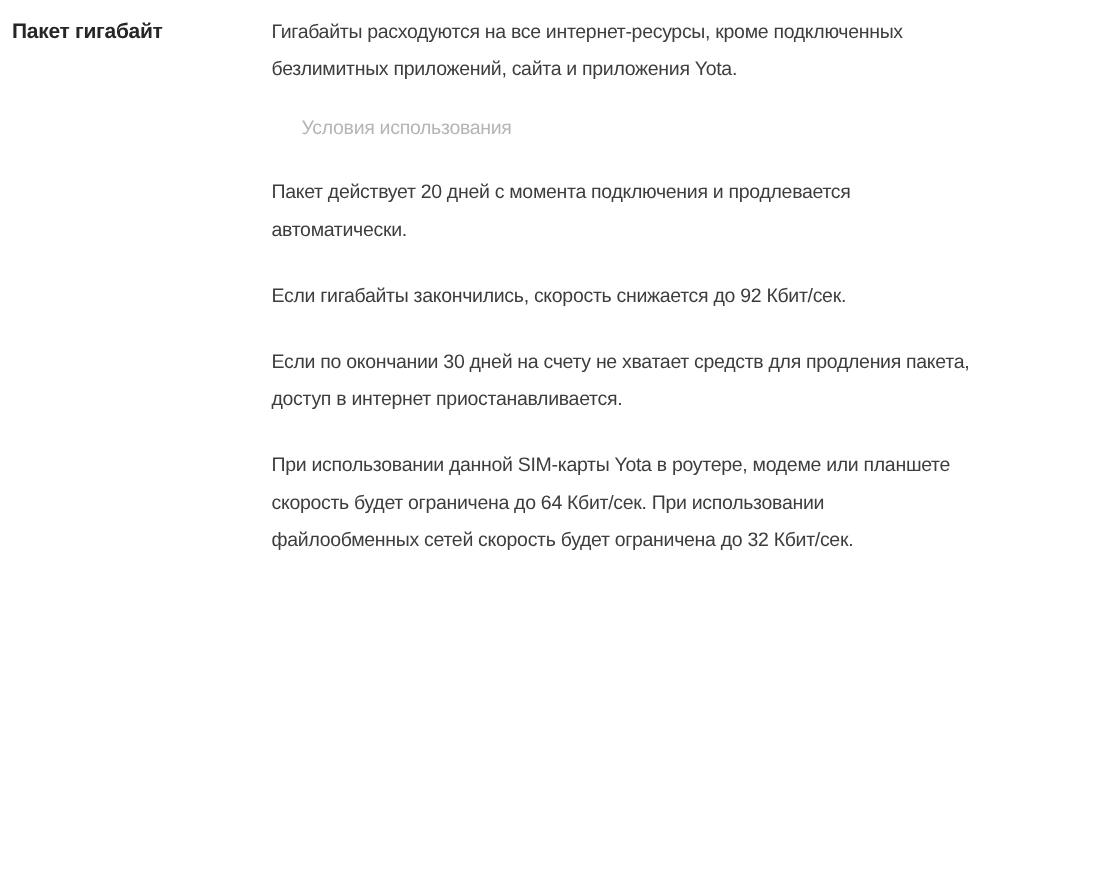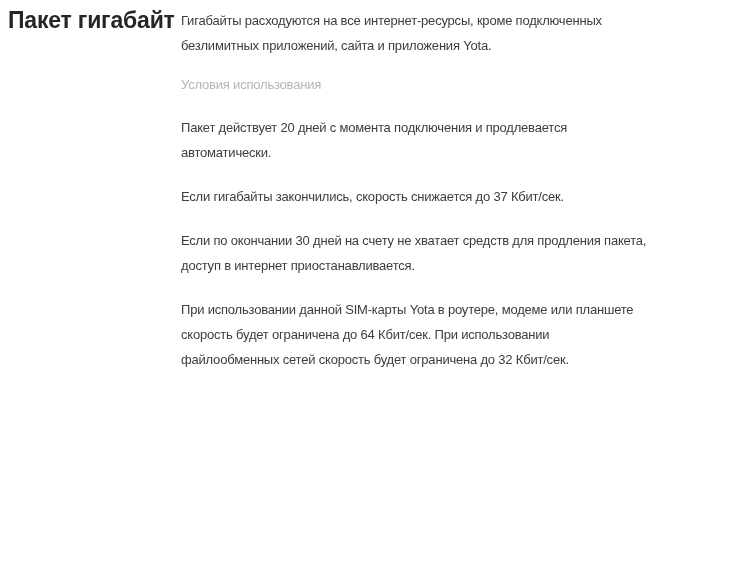--- a/index.html
+++ b/index.html
@@ -13,21 +13,21 @@
       display: flex;
       align-items: flex-start;
       padding: 8px 24px 0 8px;
       font-family: "Liberation Sans", "DejaVu Sans", sans-serif;
     }
     .label-col {
       width: 173px;
       flex-shrink: 0;
     }
     .section-label {
-      font-size: 23px;
+      font-size: 14px;
       font-weight: bold;
       color: #262626;
       line-height: 25px;
       letter-spacing: -0.2px;
     }
     .content-col {
       flex: 1;
       max-width: 505px;
     }
     .content-col p {
@@ -35,36 +35,37 @@
       line-height: 25px;
       white-space: pre-line;
       margin: 0 0 19px 0;
       letter-spacing: -0.2px;
     }
     p.body { color: #3d3d3d; }
     p.subheading {
       color: #b5b5b5;
       margin-top: -5px;
       margin-bottom: 18px;
+      margin-left: 20px;
     }
   </style>
 </head>
 <body>
 
 <div class="layout">
   <div class="label-col">
     <h3 class="section-label">Пакет гигабайт</h3>
   </div>
   <div class="content-col">
     <p class="body">Гигабайты расходуются на все интернет-ресурсы, кроме подключенных
 безлимитных приложений, сайта и приложения Yota.</p>
     <p class="subheading">Условия использования</p>
     <p class="body">Пакет действует 20 дней с момента подключения и продлевается
 автоматически.</p>
-    <p class="body">Если гигабайты закончились, скорость снижается до 37 Кбит/сек.</p>
+    <p class="body">Если гигабайты закончились, скорость снижается до 92 Кбит/сек.</p>
     <p class="body">Если по окончании 30 дней на счету не хватает средств для продления пакета,
 доступ в интернет приостанавливается.</p>
     <p class="body">При использовании данной SIM-карты Yota в роутере, модеме или планшете
 скорость будет ограничена до 64 Кбит/сек. При использовании
 файлообменных сетей скорость будет ограничена до 32 Кбит/сек.</p>
 
   </div>
 </div>
 
 </body></html>

